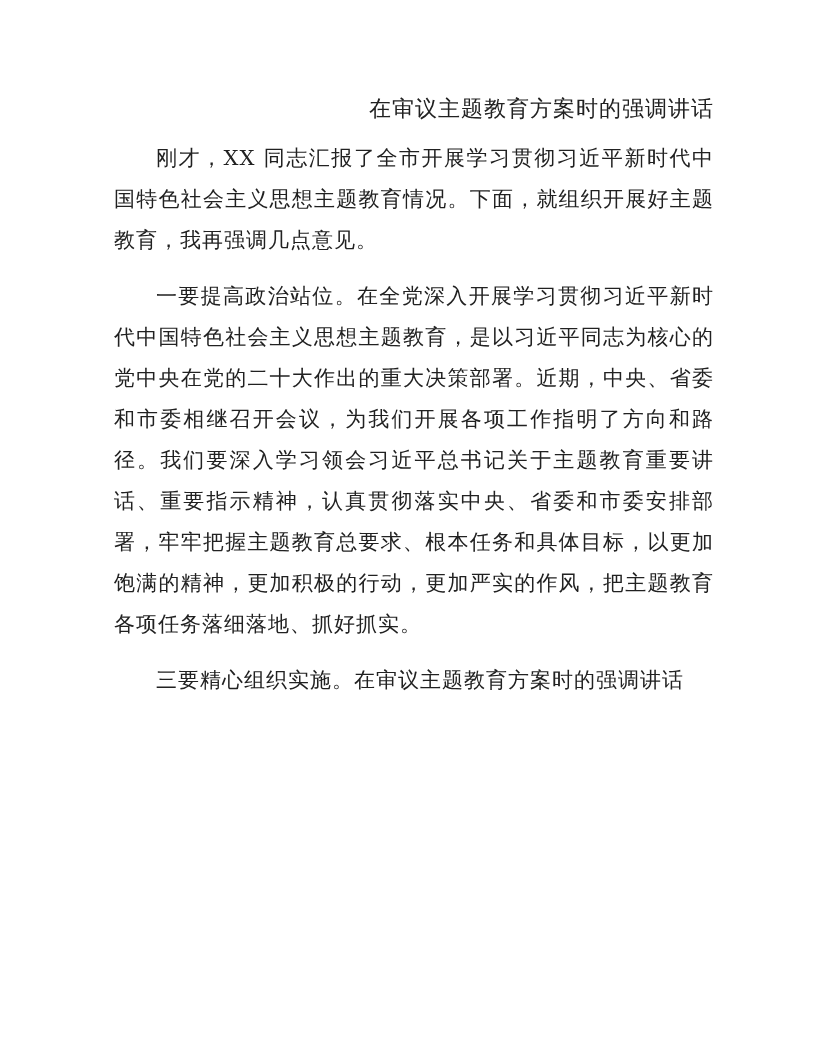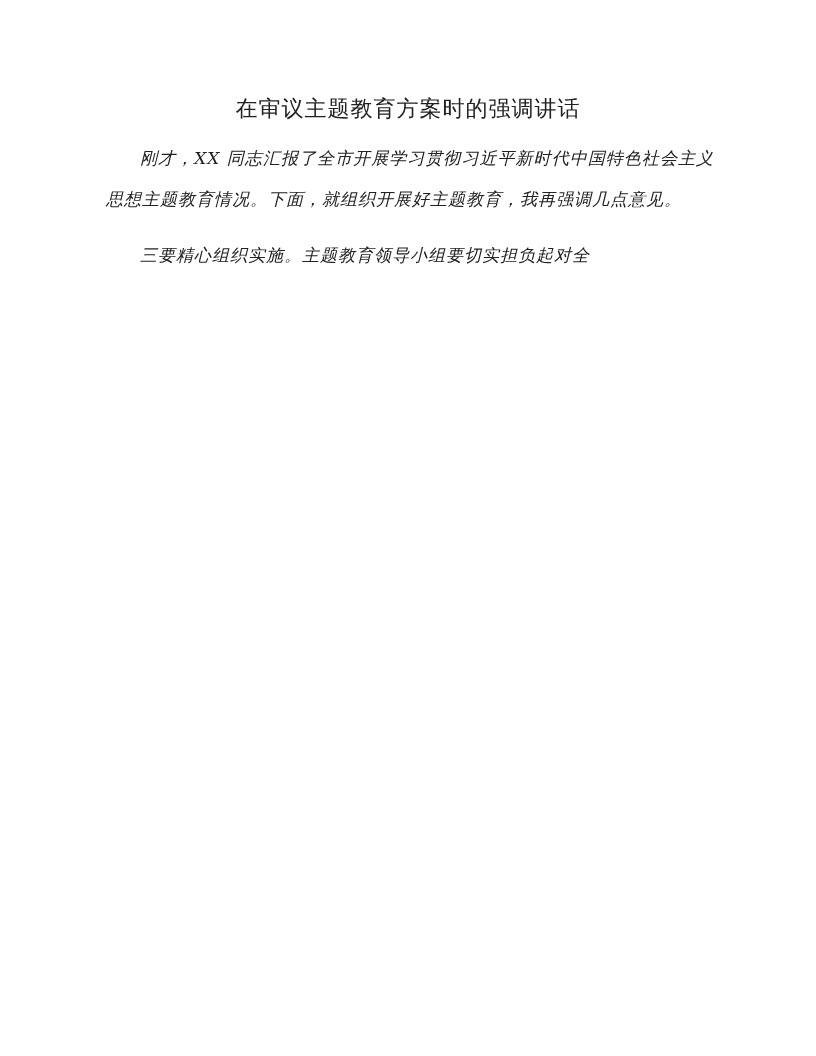--- a/index.html
+++ b/index.html
@@ -17,40 +17,40 @@
   .page {
     box-sizing: border-box;
     width: 816px;
     height: 1056px;
     padding: 88px 102px 40px 102px;
     background: #ffffff;
   }
   .doc-title {
     font-size: 22px;
     font-weight: normal;
-    text-align: center;
+    text-align: right;
     margin: 0 0 9px 0;
     line-height: 41px;
     letter-spacing: 1px;
   }
   .doc-para {
-    font-size: 17px;
+    font-size: 21px;
     line-height: 41px;
-    margin: 0 0 15px 4px;
+    margin: 0 0 15px 12px;
     text-indent: 2em;
     text-align: justify;
     text-justify: inter-ideograph;
     letter-spacing: 1px;
-    font-style: italic;
   }
 </style>
 </head>
 <body>
 
 <div class="page">
   <h1 class="doc-title">在审议主题教育方案时的强调讲话</h1>
 
   <p class="doc-para">刚才，XX 同志汇报了全市开展学习贯彻习近平新时代中国特色社会主义思想主题教育情况。下面，就组织开展好主题教育，我再强调几点意见。</p>
 
+  <p class="doc-para">一要提高政治站位。在全党深入开展学习贯彻习近平新时代中国特色社会主义思想主题教育，是以习近平同志为核心的党中央在党的二十大作出的重大决策部署。近期，中央、省委和市委相继召开会议，为我们开展各项工作指明了方向和路径。我们要深入学习领会习近平总书记关于主题教育重要讲话、重要指示精神，认真贯彻落实中央、省委和市委安排部署，牢牢把握主题教育总要求、根本任务和具体目标，以更加饱满的精神，更加积极的行动，更加严实的作风，把主题教育各项任务落细落地、抓好抓实。</p>
 
 
-  <p class="doc-para">三要精心组织实施。主题教育领导小组要切实担负起对全</p>
+  <p class="doc-para">三要精心组织实施。在审议主题教育方案时的强调讲话</p>
 </div>
 
 </body></html>

